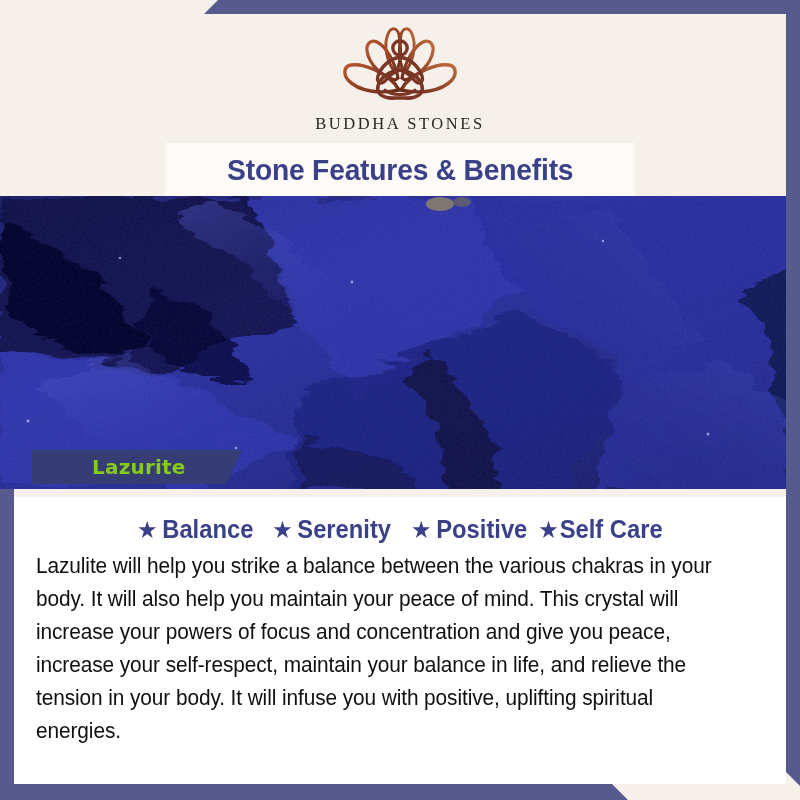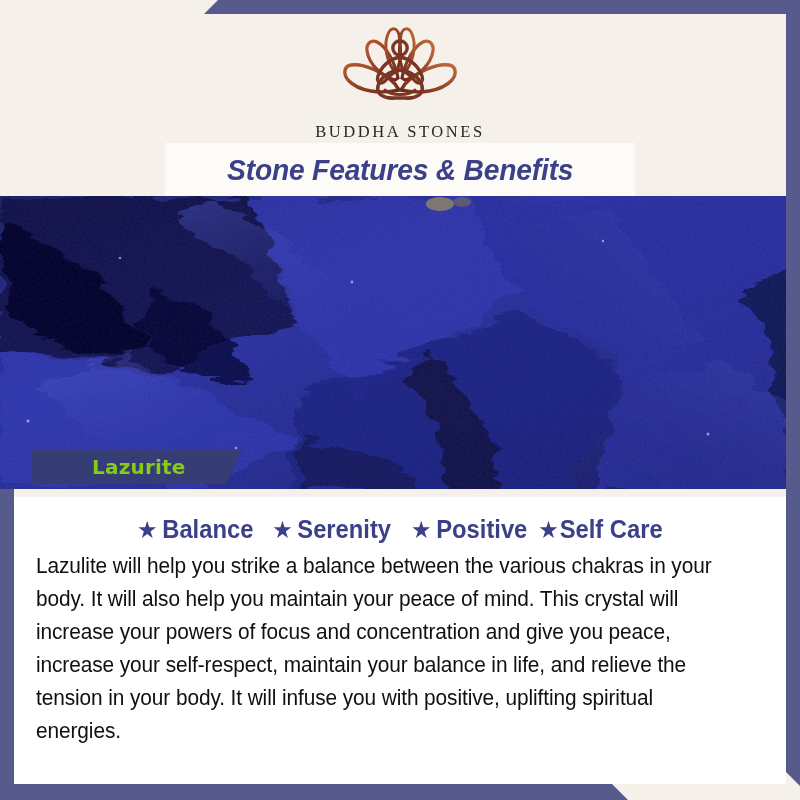--- a/index.html
+++ b/index.html
@@ -66,39 +66,38 @@
   .logo-wrap {
     position: absolute;
     top: 18px; left: 0;
     width: 800px;
     display: flex;
     flex-direction: column;
     align-items: center;
   }
   .logo-mark { width: 150px; height: 92px; display: block; }
   .logo-word {
-    margin-top: 12px;
+    margin-top: 4px;
     font-family: "Liberation Serif", "DejaVu Serif", serif;
     font-size: 16.5px;
     letter-spacing: 2.6px;
     color: #2a2622;
     font-weight: 400;
   }
 
   
   .title-panel {
     position: absolute;
     left: 165px; top: 143px;
     width: 470px; height: 53px;
     background: #fdfbf8;
     z-index: 3;
     display: flex;
     align-items: center;
     justify-content: center;
-    font-style: italic;
   }
   .title-text {
     font-family: "Liberation Sans Narrow", "Liberation Sans", "DejaVu Sans", sans-serif;
     font-size: 30px;
     font-weight: 700;
     color: #3b4188;
     letter-spacing: -0.2px;
     transform: scaleX(0.94);
     white-space: nowrap;
   }

